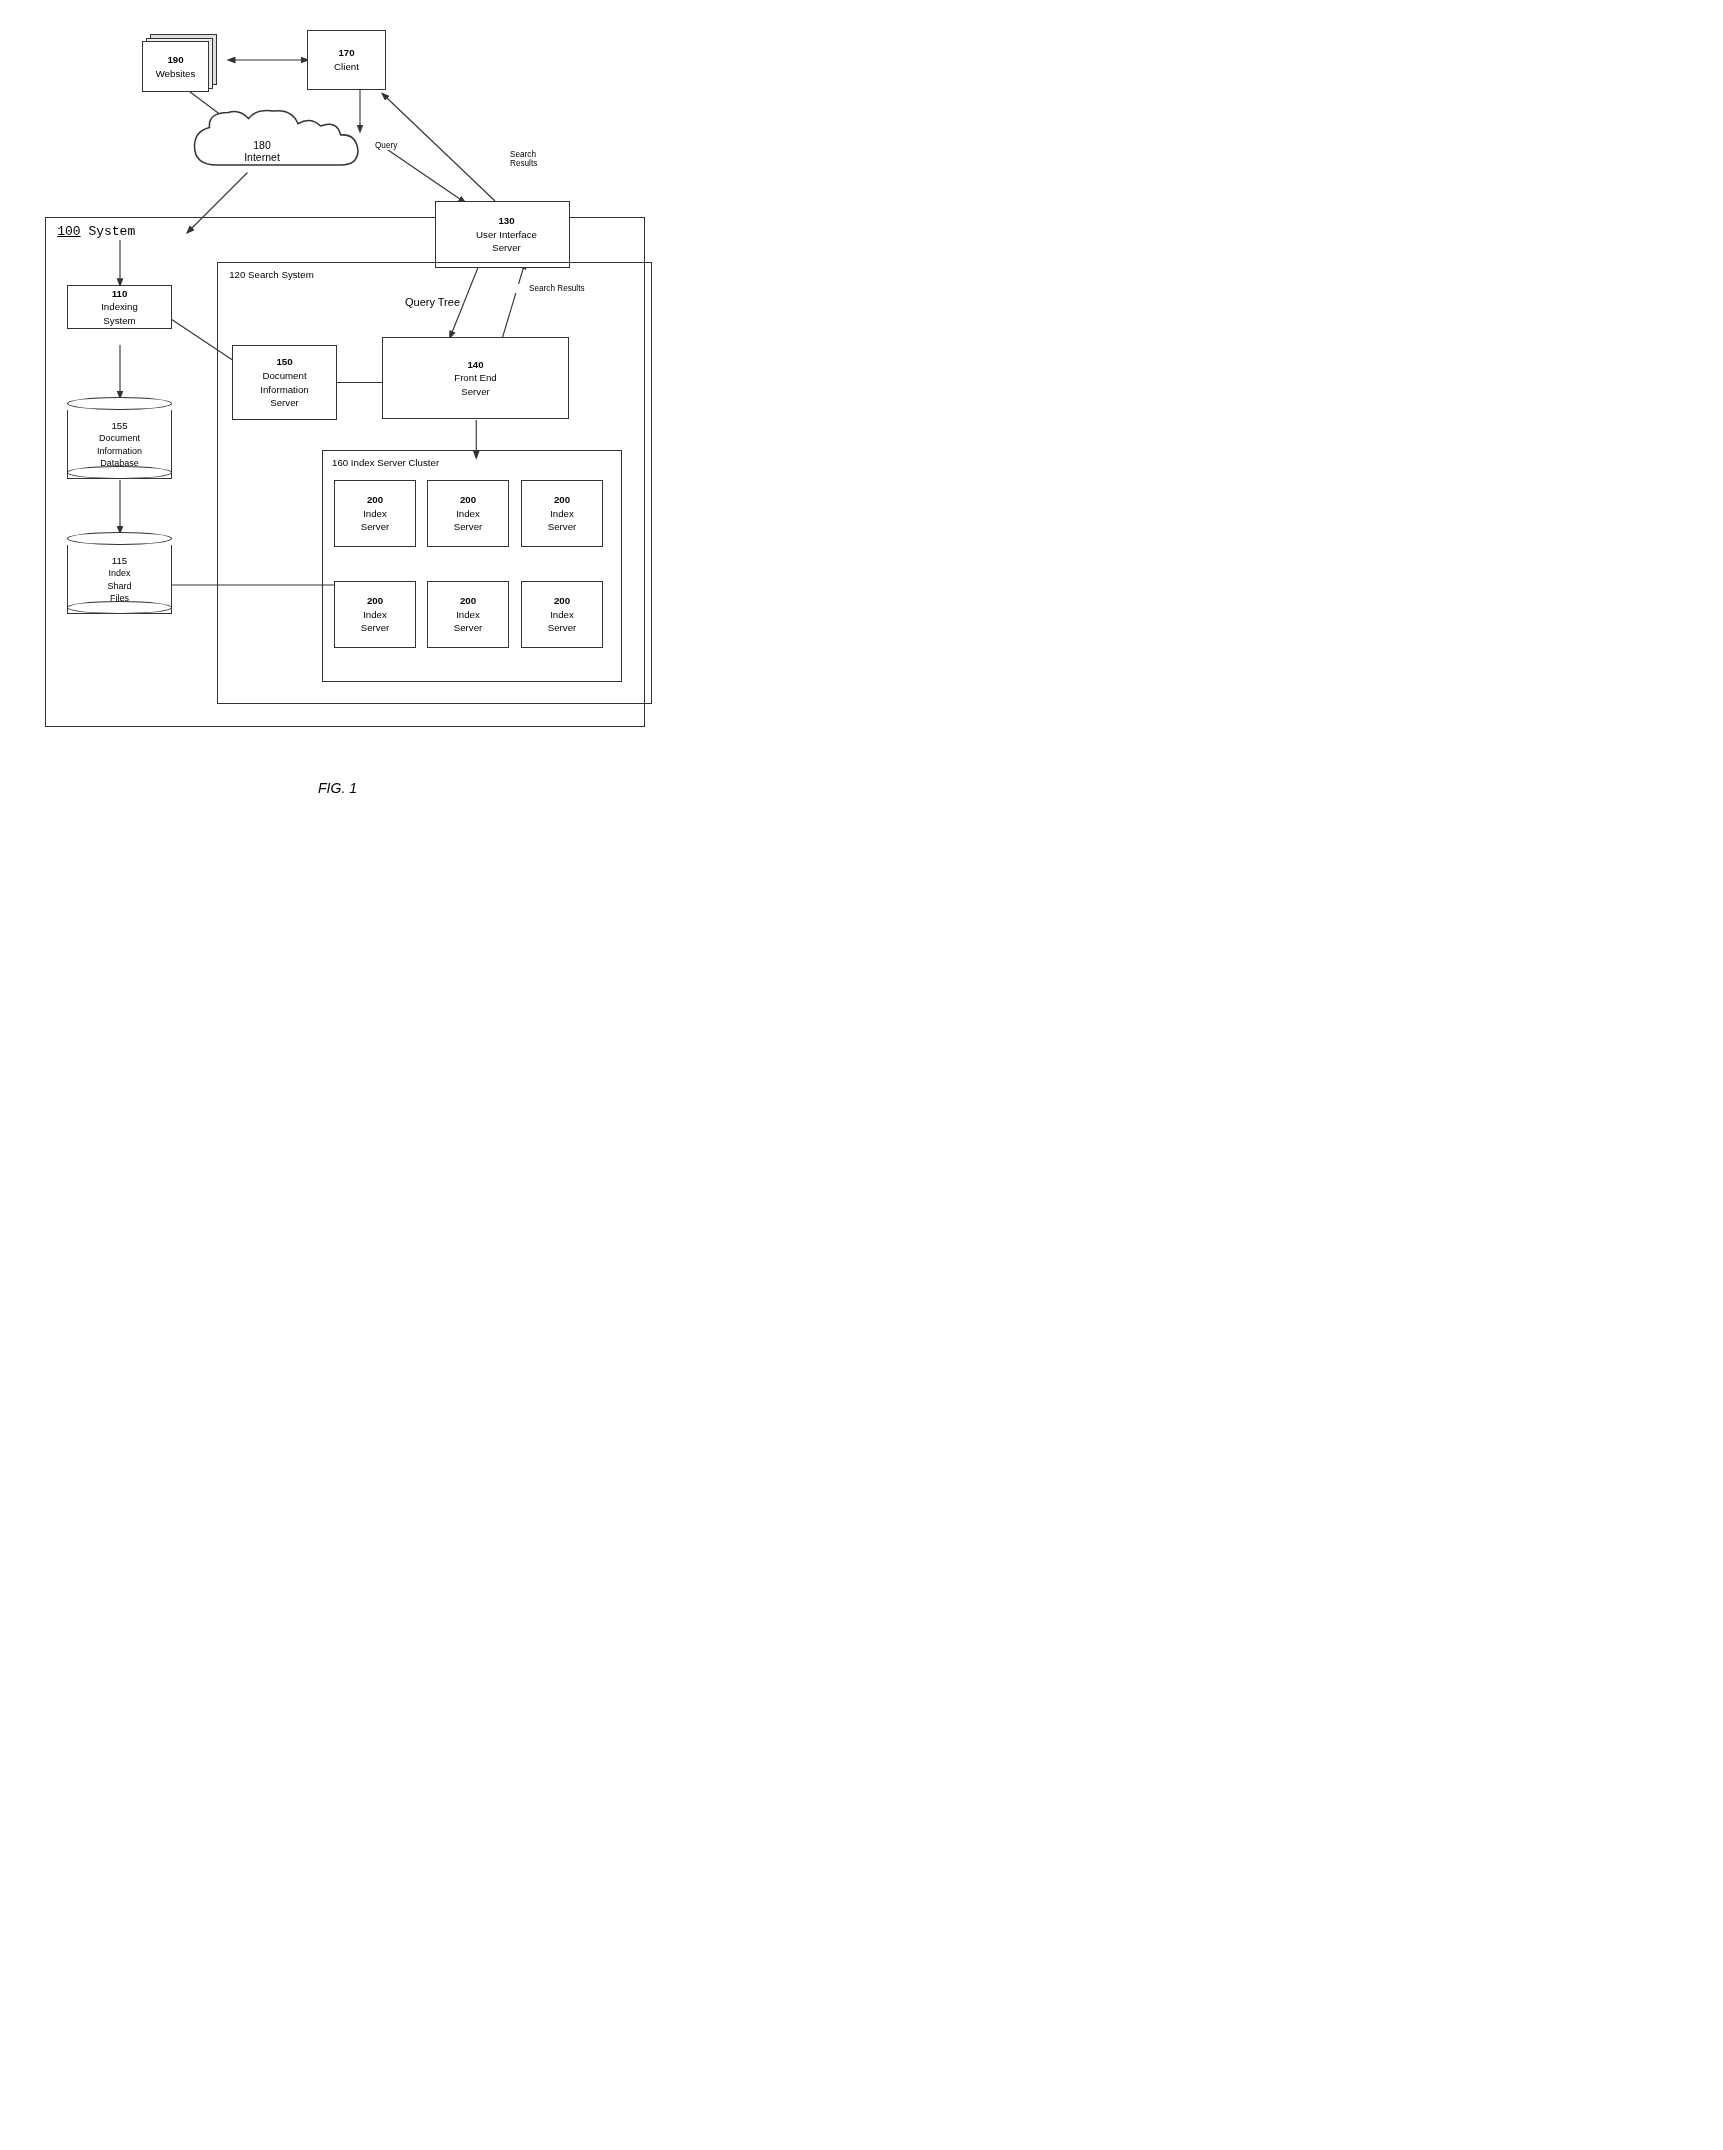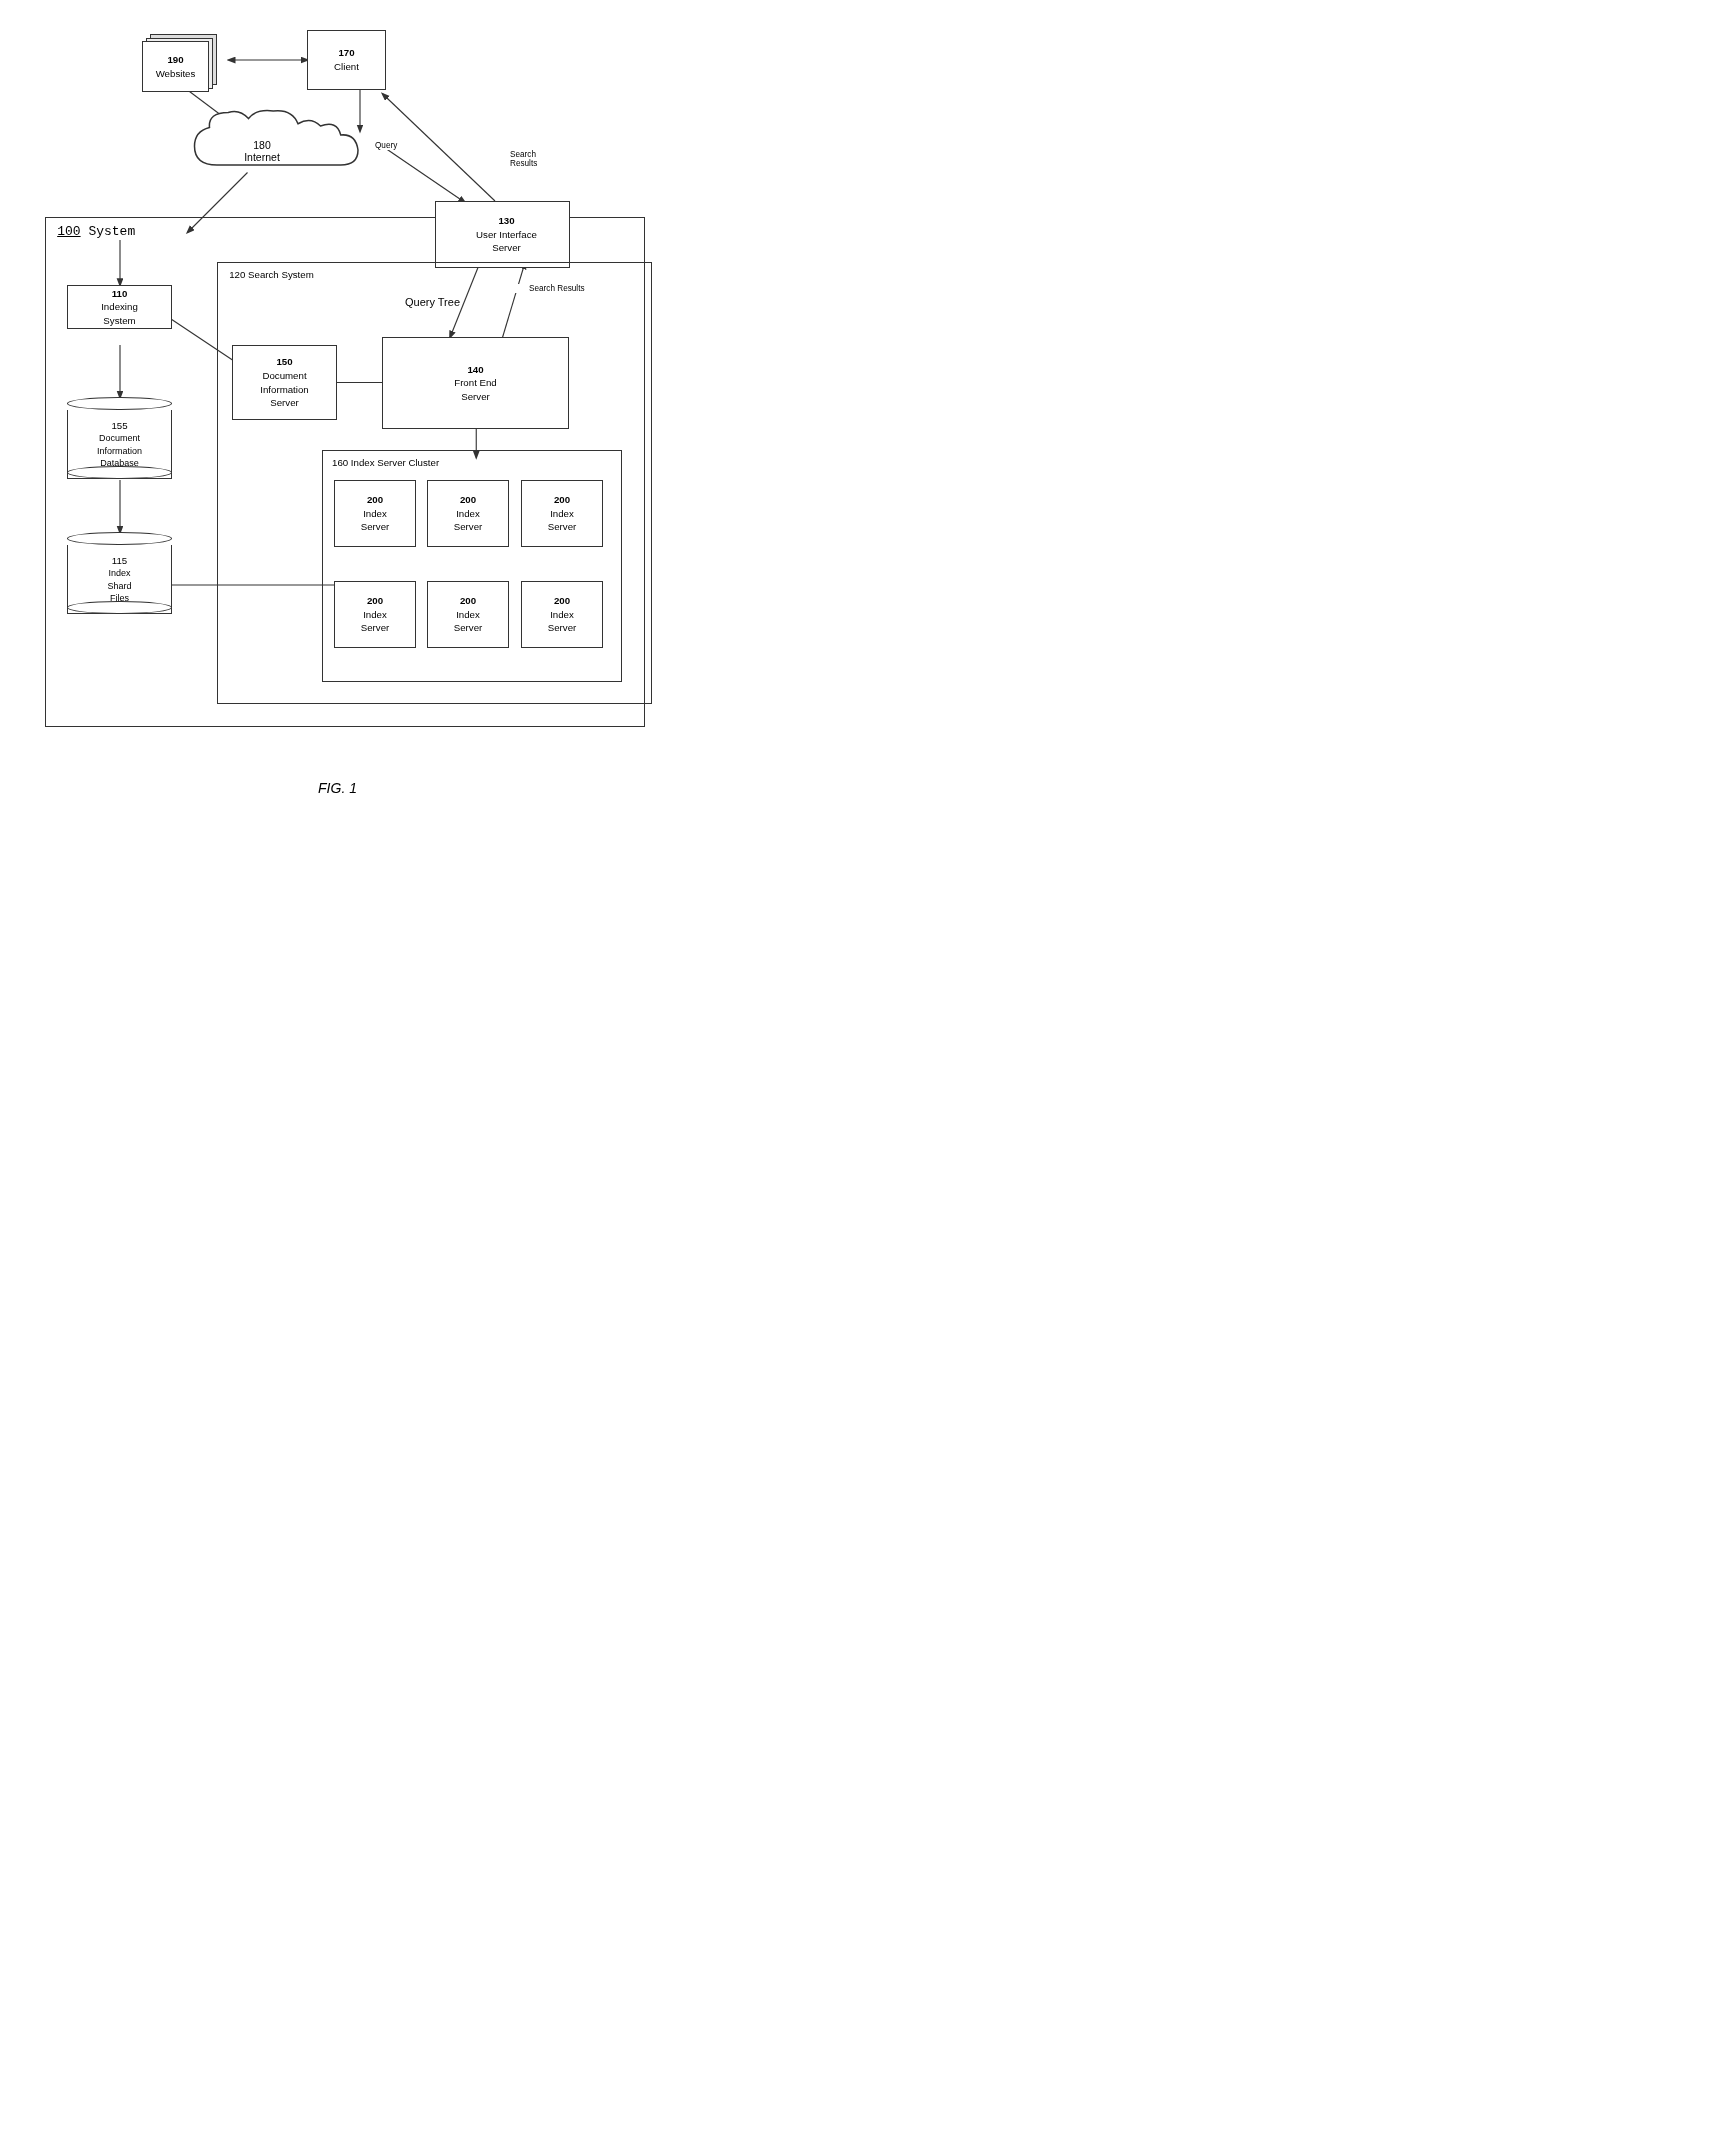--- a/index.html
+++ b/index.html
@@ -220,21 +220,21 @@
     <span style="position:absolute; top:6px; left:11.2px; font-size:9.7px; font-family:Arial;">120 Search System</span>
   </div>
 
   <div class="box" style="left:217px; top:330px; width:105px; height:75px;">
     <span class="box-num">150</span>
     <span style="white-space:pre-line">Document
 Information
 Server</span>
   </div>
 
-  <div class="box" style="left:367px; top:322px; width:187px; height:92px;">
+  <div class="box" style="left:367px; top:322px; width:187px; height:82px;">
     <span class="box-num">140</span>
     <span style="white-space:pre-line">Front End
 Server</span>
   </div>
 
   <div class="label-text" style="left:390px; top:281px; font-size:11px;">
     <span>Query Tree</span>
   </div>
 
   <div class="label-text" style="left:487px; top:269px; font-size:8.2px;padding-left:27px;">

